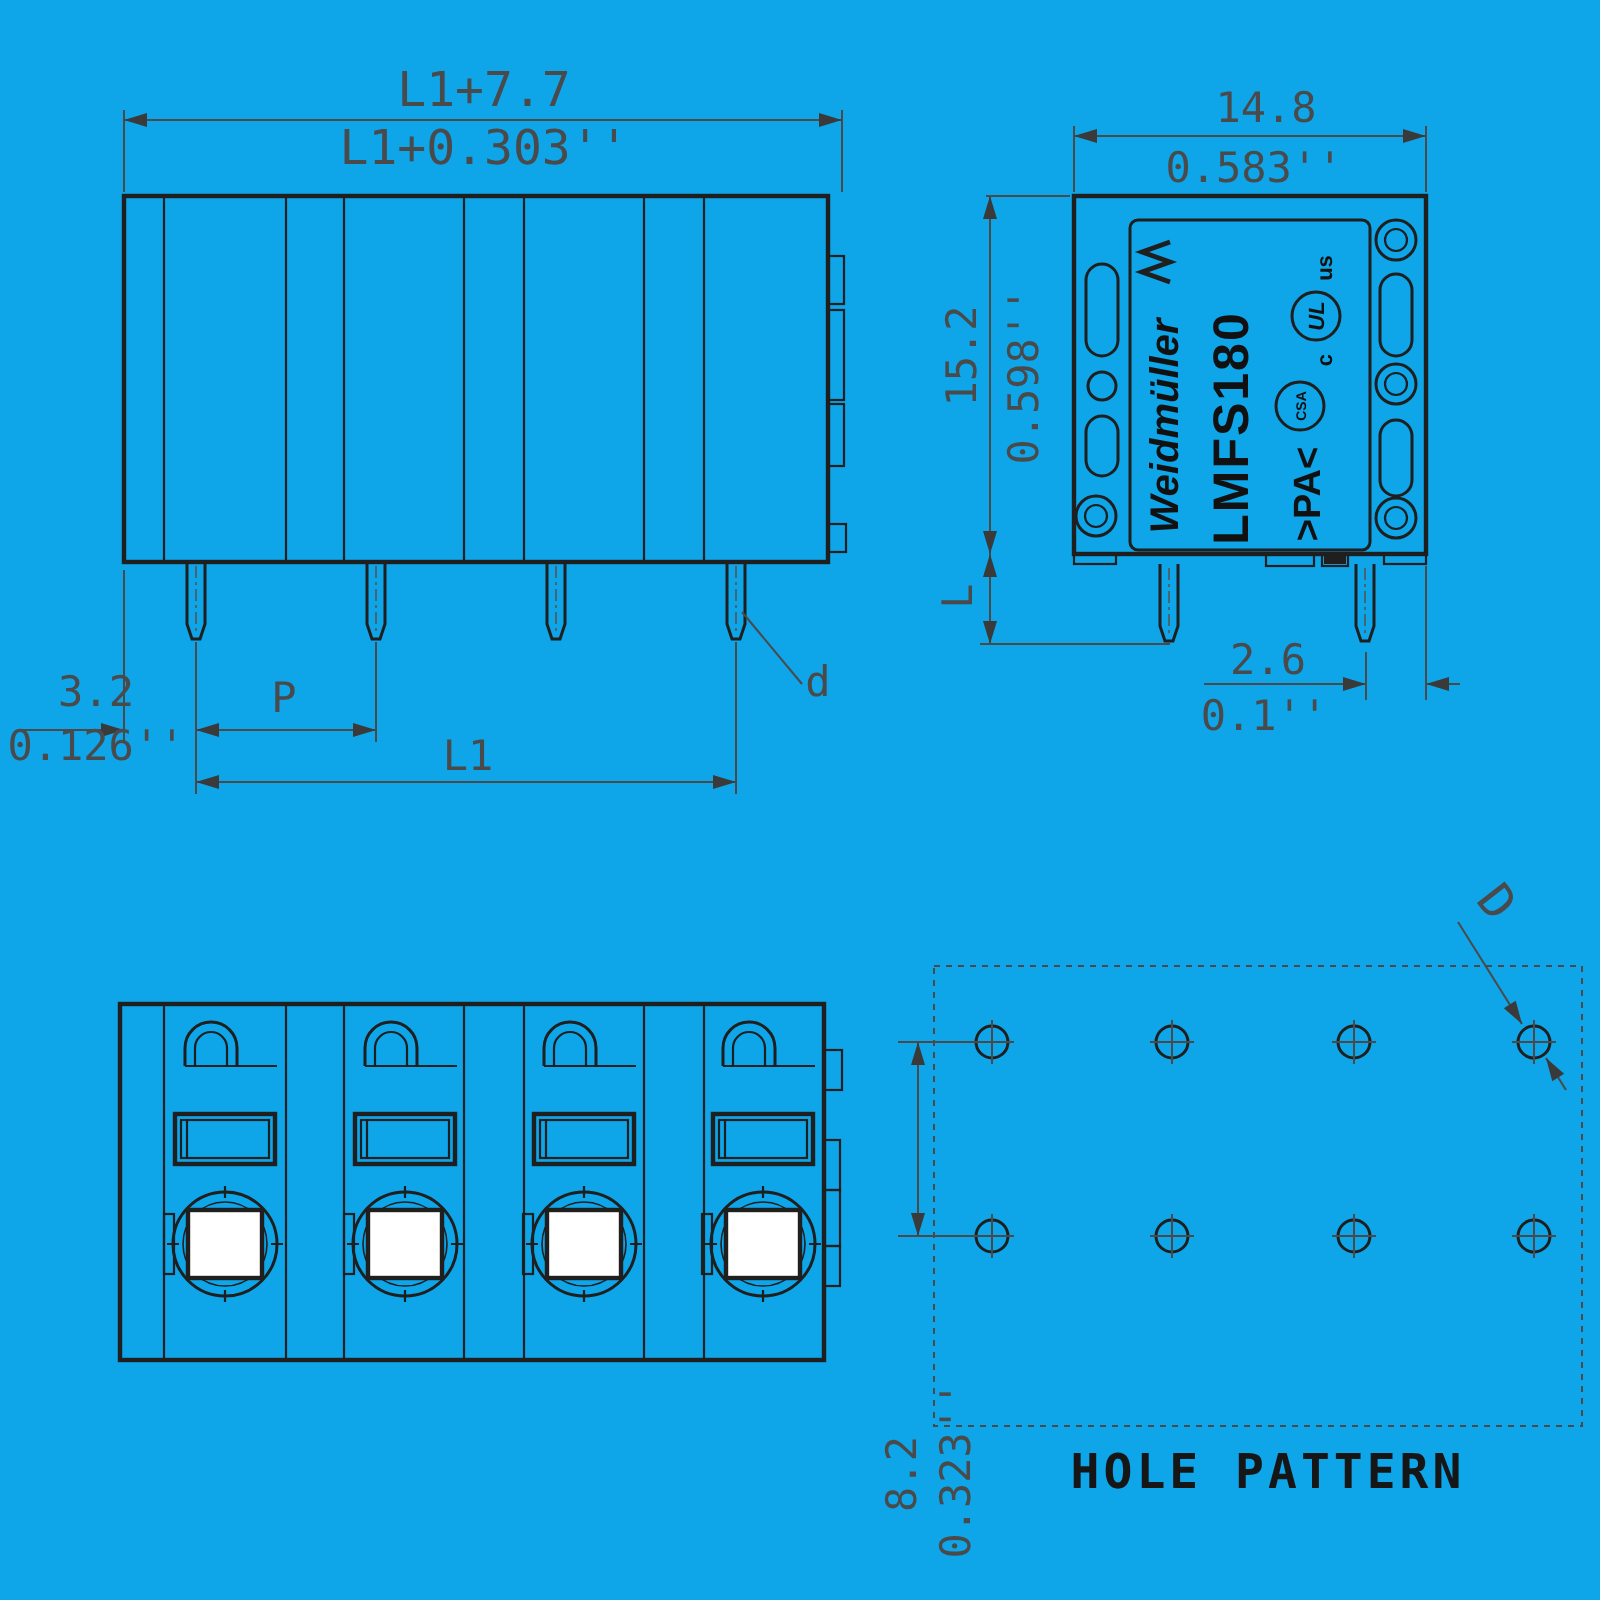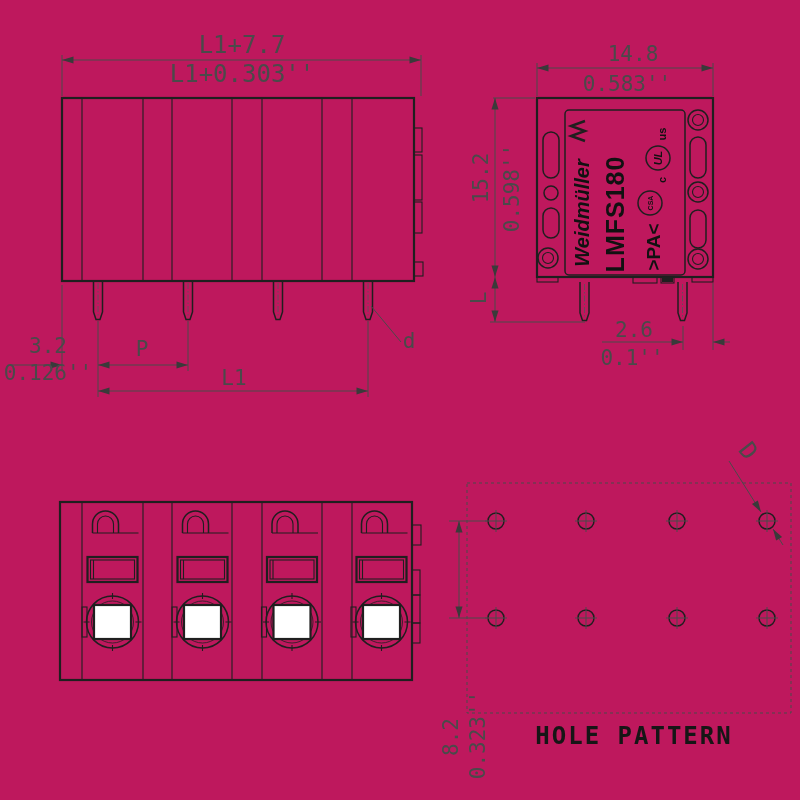--- a/index.html
+++ b/index.html
@@ -1,16 +1,16 @@
 <!DOCTYPE html>
 <html><head>
 <meta charset="utf-8">
 <style>
   html,body{margin:0;padding:0;background:#fff;}
-  .canvas{position:relative;width:800px;height:800px;background:#be185d;overflow:hidden;
+  .canvas{position:relative;width:800px;height:800px;background:#0ea5e9;overflow:hidden;
           font-family:"DejaVu Sans Mono", monospace;}
   svg{display:block}
   
   .ln{stroke:#1f1f1f;fill:none;}
   .w2{stroke-width:2.2;}
   .w15{stroke-width:1.5;}
   .w1{stroke-width:1.1;}
   .w08{stroke-width:0.8;}
   .dim{stroke:#4a4a4a;stroke-width:1;fill:none;}
   .cl{stroke:#555;stroke-width:0.8;fill:none;stroke-dasharray:6 2 1.5 2;}

